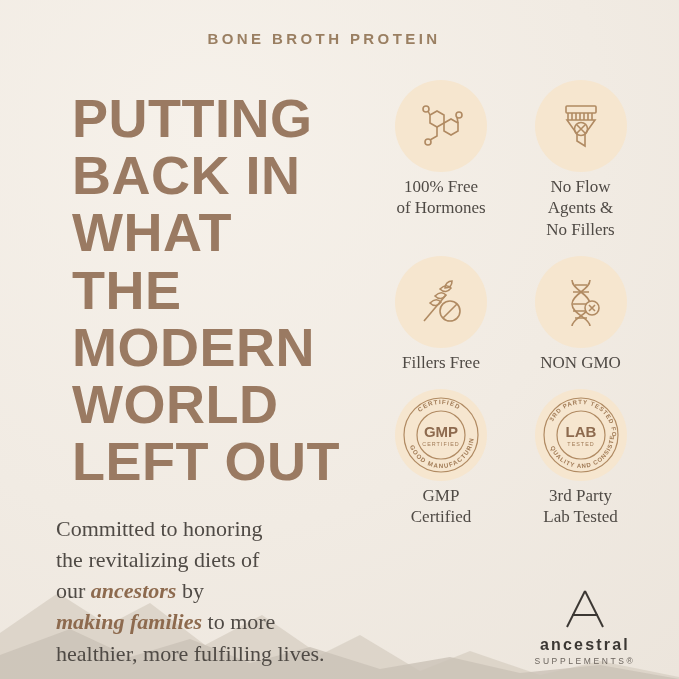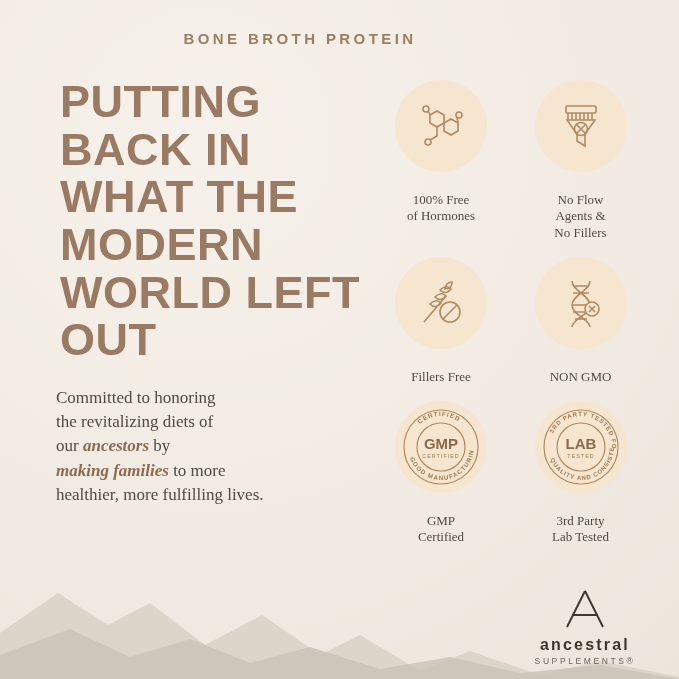--- a/index.html
+++ b/index.html
@@ -36,41 +36,42 @@
   .eyebrow {
     position: absolute;
     top: 30px;
     left: 0;
     width: 600px;
     text-align: center;
     font-size: 15px;
     letter-spacing: 3.4px;
     color: #9a7f62;
     font-weight: 600;
+    padding-left: 24px;
   }
 
   
   .left-col {
     position: absolute;
     left: 56px;
     top: 74px;
     width: 310px;
   }
   .headline {
-    font-size: 45px;
+    font-size: 54px;
     line-height: 1.06;
     font-weight: 800;
     letter-spacing: 0.5px;
     color: #9a7a62;
-    margin: 4px;
+    margin: 16px;
     text-transform: uppercase;
   }
   .body-copy {
     margin-top: 22px;
-    font-size: 17px;
+    font-size: 22px;
     line-height: 1.42;
     color: #4f4a45;
     font-family: "Liberation Serif", serif;
   }
   .body-copy b {
     font-weight: 700;
     font-style: italic;
     color: #8d6a4e;
   }
 
@@ -97,22 +98,22 @@
     border-radius: 50%;
     background: #f6e6cf;
     display: flex;
     align-items: center;
     justify-content: center;
   }
   .badge-circle.seal {
     background: #f6e6cf;
   }
   .badge-label {
-    margin-top: 20px;
-    font-size: 13px;
+    margin-top: 4px;
+    font-size: 17px;
     line-height: 1.25;
     text-align: center;
     color: #4f4a45;
     font-family: "Liberation Serif", serif;
     white-space: pre-line;
   }
 
   
   .logo {
     position: absolute;

